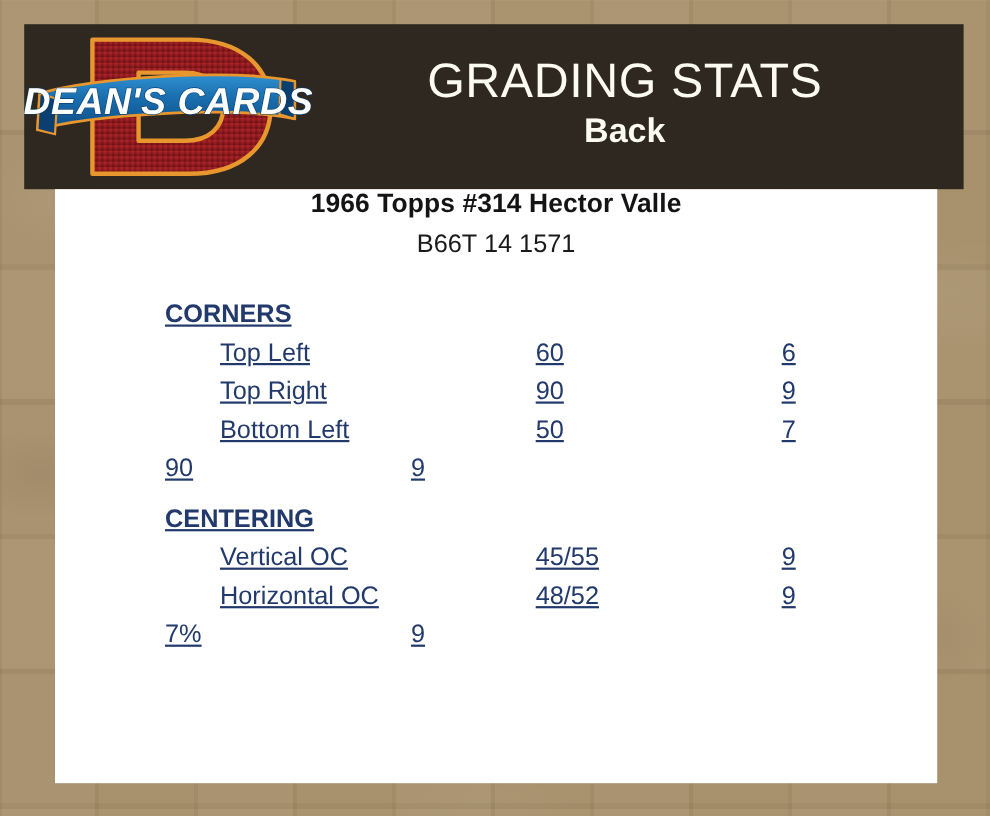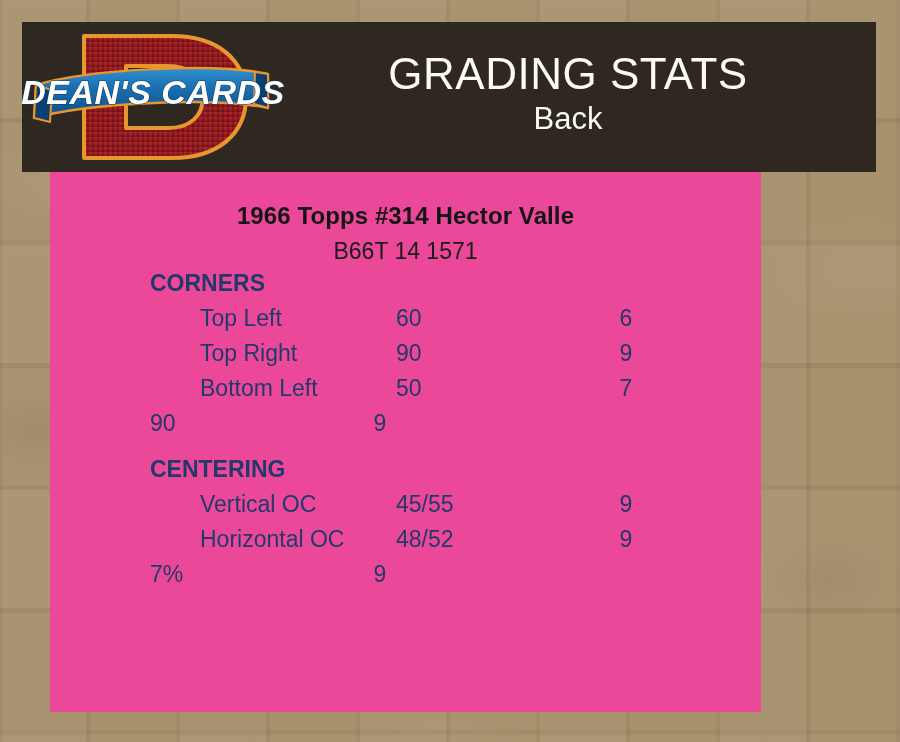--- a/index.html
+++ b/index.html
@@ -78,56 +78,57 @@
     margin-top: -4px;
   }
   #header-title {
     font-size: 44px;
     font-weight: 400;
     letter-spacing: 0.5px;
     line-height: 1.05;
   }
   #header-subtitle {
     font-size: 31px;
-    font-weight: 400;
+    font-weight: 700;
     line-height: 1.3;
     margin-top: 2px;
   }
 
   
   #content-panel {
     position: absolute;
     left: 50px;
     top: 172px;
-    width: 711px;
+    width: 802px;
     height: 540px;
-    background: #ec4899;
+    background: #ffffff;
     z-index: 2;
-    padding-top: 30px;
   }
 
   #card-title {
     text-align: center;
     font-size: 24px;
     font-weight: bold;
     color: #141414;
     letter-spacing: 0.1px;
   }
   #card-subtitle {
     text-align: center;
     font-size: 23px;
     font-weight: 400;
     color: #1a1a1a;
     margin-top: 8px;
   }
 
   
   #stats {
+    margin-top: 32px;
     padding: 0 55px 0 100px;
     color: #22396b;
+    text-decoration: underline;
   }
 
   .stat-section { margin-bottom: 10px; }
 
   .section-head {
     display: flex;
     align-items: baseline;
     font-size: 23px;
     font-weight: bold;
     line-height: 36px;

